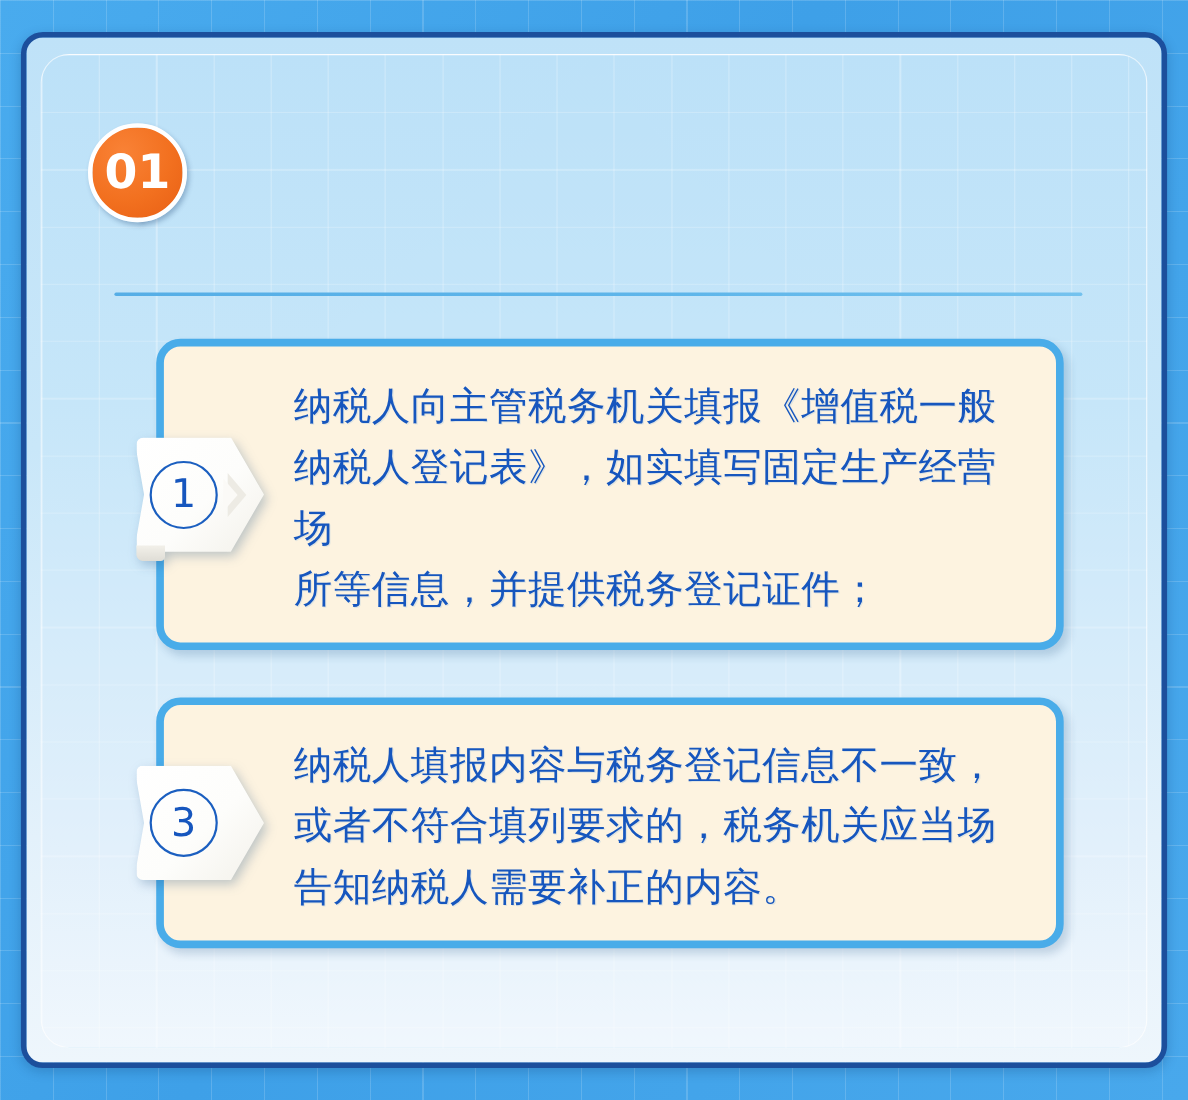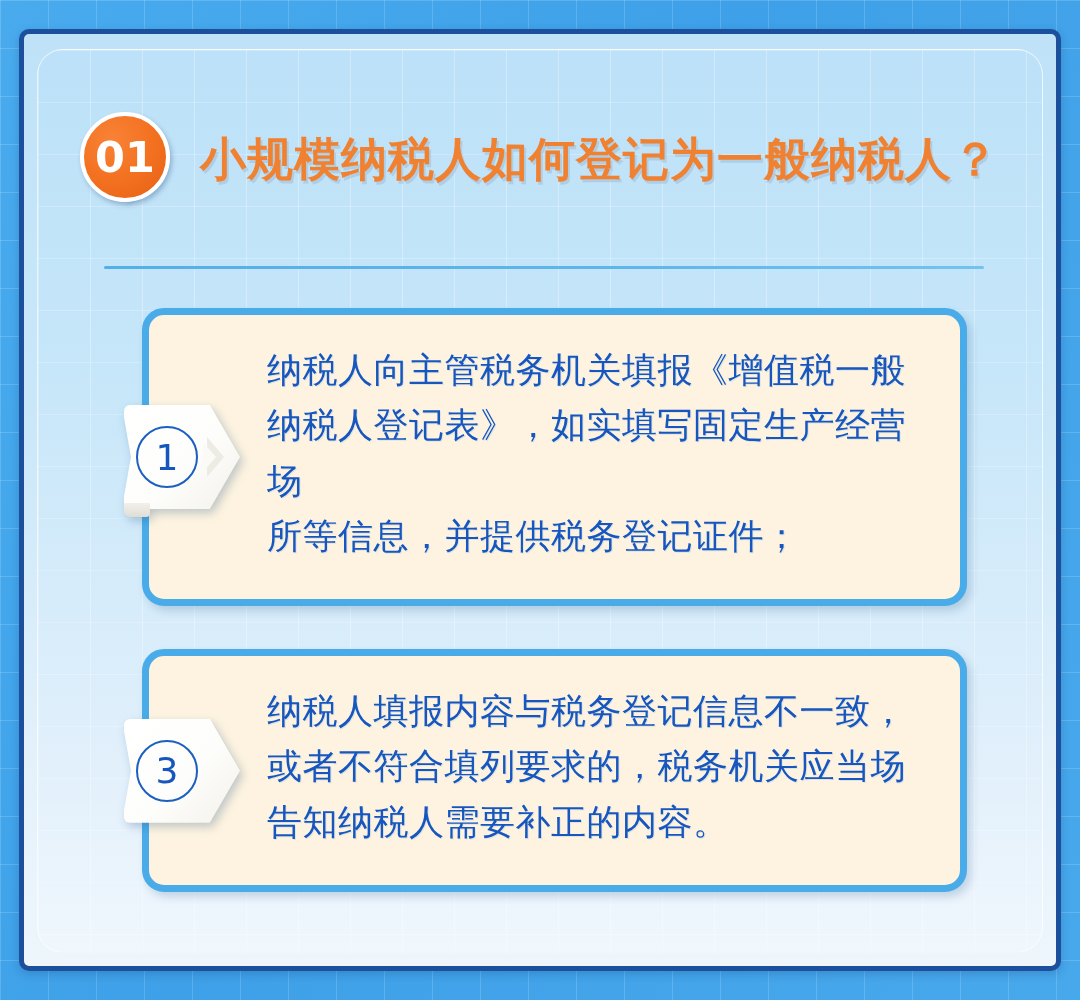--- a/index.html
+++ b/index.html
@@ -31,21 +31,21 @@
   }
 
   
   #card {
     position: absolute;
     left: 19px;
     top: 29px;
     width: 1042px;
     height: 942px;
     border: 5px solid #1C4F9C;
-    border-radius: 10px;
+    border-radius: 20px;
     background: linear-gradient(180deg, #BFE2F8 0%, #C9E7F9 40%, #E3F1FB 78%, #EEF6FC 100%);
     box-shadow: 0 3px 10px rgba(10,50,100,0.22);
     overflow: hidden;
   }
 
   
   #card-inner {
     position: absolute;
     left: 13px;
     top: 15px;
@@ -156,21 +156,21 @@
 
   .item {
     position: relative;
     margin-bottom: 43px;
   }
 
   .item-box {
     border: 7px solid #49ACE9;
     border-radius: 22px;
     background: #FDF3E0;
-    padding: 28px 26px 35px 118px;
+    padding: 28px 26px 20px 118px;
     box-shadow: 4px 5px 8px rgba(30,80,130,0.20);
     min-height: 120px;
     display: flex;
     align-items: flex-end;
   }
 
   .item-text {
     color: #1656BE;
     font-size: 35px;
     line-height: 1.58;
@@ -253,21 +253,20 @@
     <div id="card-inner">
 
       <div id="header">
 
         <div id="badge">
           <span class="tail"></span>
           <span class="bubble"></span>
           <span id="badge-text">01</span>
         </div>
 
-        <div id="title">小规模纳税人如何登记为一般纳税人？</div>
       </div>
 
       <div id="divider"></div>
 
       <div id="items">
 
         <div class="item">
           <div class="item-box">
             <div class="item-text">纳税人向主管税务机关填报《增值税一般
 纳税人登记表》，如实填写固定生产经营场

